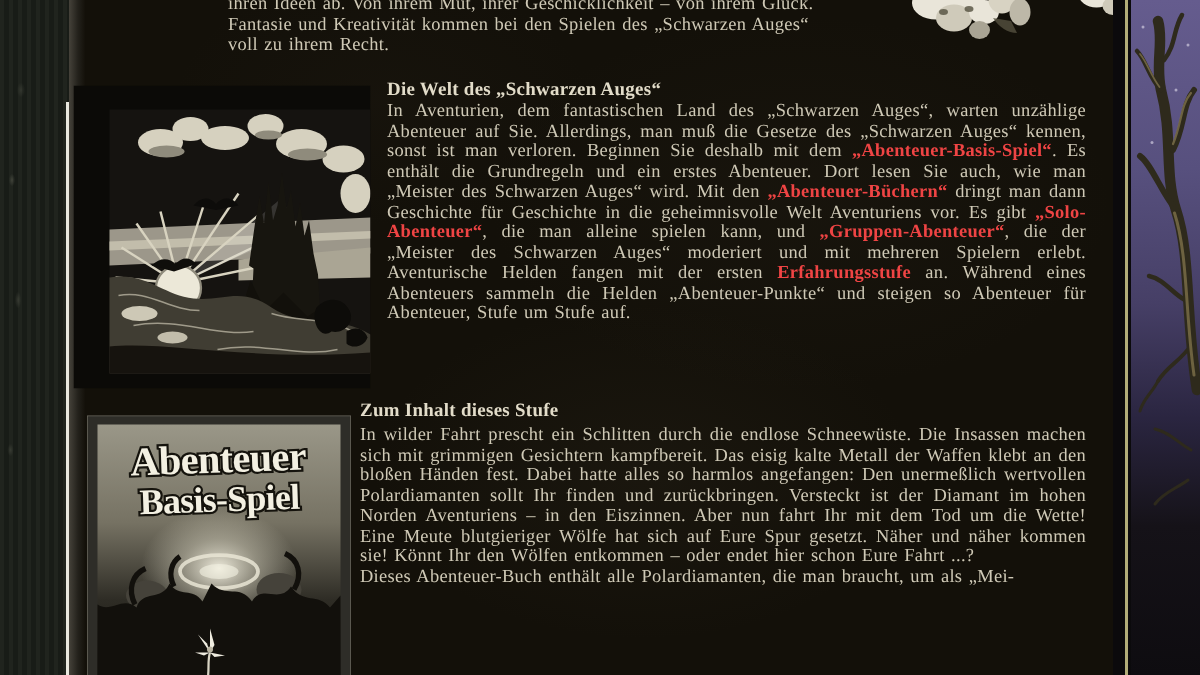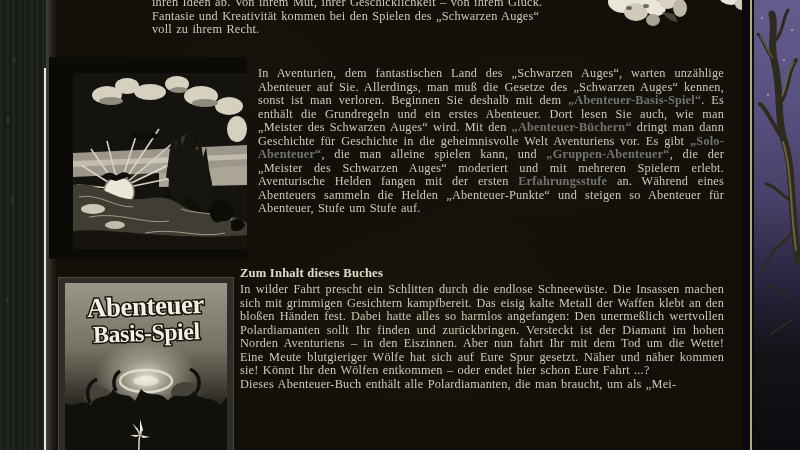--- a/index.html
+++ b/index.html
@@ -48,21 +48,21 @@
 
   
   .txt{color:#cfc9b6;font-size:12.3px;line-height:13.5px;letter-spacing:.2px;word-spacing:1px;}
   .intro{position:absolute;left:152px;top:-4px;width:492px;white-space:pre-line;}
   .heading{position:absolute;color:#e2dcc9;font-weight:bold;font-size:12.6px;line-height:13.5px;letter-spacing:.2px;}
   .h1pos{left:258px;top:53px;width:466px;}
   .p1pos{position:absolute;left:258px;top:67px;width:466px;text-align:justify;}
   .h2pos{left:240px;top:267px;width:484px;}
   .p2pos{position:absolute;left:240px;top:283px;width:484px;text-align:justify;}
   .p2pos p{margin:0;}
-  .txt b{font-weight:bold;color:#737373;}
+  .txt b{font-weight:bold;color:#ef4444;}
 
   
   .castle-svg{position:absolute;left:49px;top:57px;}
   .cover-svg{position:absolute;left:58px;top:277px;}
   .flowers-svg{position:absolute;left:596px;top:-8px;}
   .cover-title{font-family:"Liberation Serif","DejaVu Serif",serif;font-weight:bold;fill:#f3f0e2;paint-order:stroke;stroke:#15130d;stroke-width:3px;letter-spacing:-.5px;}
 </style>
 </head>
 <body>
 
@@ -152,20 +152,21 @@
       <ellipse cx="44" cy="152" rx="12" ry="5" fill="#cdc8b6"></ellipse>
       <ellipse cx="66" cy="168" rx="10" ry="4" fill="#c2bdab"></ellipse>
 
       <path d="M80,80 C85,74 91,74 95,79 C99,74 106,74 110,80 L95,83 Z" fill="#0d0c0a"></path>
       <path d="M52,120 C58,114 64,115 68,119 C72,114 78,114 82,119 L67,124 Z" fill="#0f0e0b"></path>
       <path d="M162,148 C170,140 180,142 184,150 C188,158 180,166 172,164 C164,170 158,156 162,148 Z" fill="#0d0c09"></path>
       <path d="M182,164 C188,160 194,162 196,168 C194,174 186,176 182,172 Z" fill="#0d0c09"></path>
     </g>
   </svg>
 
+  <div class="heading h1pos">Die Welt des „Schwarzen Auges“</div>
   <div class="txt p1pos">In Aventurien, dem fantastischen Land des „Schwarzen Auges“, warten unzählige Abenteuer auf Sie. Allerdings, man muß die Gesetze des „Schwarzen Auges“ kennen, sonst ist man verloren. Beginnen Sie deshalb mit dem <b>„Abenteuer-Basis-Spiel“</b>. Es enthält die Grundregeln und ein erstes Abenteuer. Dort lesen Sie auch, wie man „Meister des Schwarzen Auges“ wird. Mit den <b>„Abenteuer-Büchern“</b> dringt man dann Geschichte für Geschichte in die geheimnisvolle Welt Aventuriens vor. Es gibt <b>„Solo-Abenteuer“</b>, die man alleine spielen kann, und <b>„Gruppen-Abenteuer“</b>, die der „Meister des Schwarzen Auges“ moderiert und mit mehreren Spielern erlebt. Aventurische Helden fangen mit der ersten <b>Erfahrungsstufe</b> an. Während eines Abenteuers sammeln die Helden „Abenteuer-Punkte“ und steigen so Abenteuer für Abenteuer, Stufe um Stufe auf.</div>
 
   <svg class="cover-svg" width="176" height="180" viewBox="0 0 176 180">
     <defs>
       <linearGradient id="covbg" x1="0" y1="0" x2="0" y2="1">
         <stop offset="0" stop-color="#9a9788"></stop>
         <stop offset=".38" stop-color="#767263"></stop>
         <stop offset=".68" stop-color="#2e2c25"></stop>
         <stop offset="1" stop-color="#15130f"></stop>
       </linearGradient>
@@ -204,21 +205,21 @@
       </g>
       <circle cx="2" cy="0" r="2" fill="#b9b4a2"></circle>
     </g>
 
     <g transform="rotate(-2 88 48)">
       <text class="cover-title" x="88" y="38" font-size="27" text-anchor="middle">Abenteuer</text>
       <text class="cover-title" x="88" y="64" font-size="24" text-anchor="middle">Basis-Spiel</text>
     </g>
   </svg>
 
-  <div class="heading h2pos">Zum Inhalt dieses Buches</div>
+  <div class="heading h2pos">Zum Inhalt dieses Stufe</div>
   <div class="txt p2pos">
     <p>In wilder Fahrt prescht ein Schlitten durch die endlose Schneewüste. Die Insassen machen sich mit grimmigen Gesichtern kampfbereit. Das eisig kalte Metall der Waffen klebt an den bloßen Händen fest. Dabei hatte alles so harmlos angefangen: Den unermeßlich wertvollen Polardiamanten sollt Ihr finden und zurückbringen. Versteckt ist der Diamant im hohen Norden Aventuriens – in den Eiszinnen. Aber nun fahrt Ihr mit dem Tod um die Wette! Eine Meute blutgieriger Wölfe hat sich auf Eure Spur gesetzt. Näher und näher kommen sie! Könnt Ihr den Wölfen entkommen – oder endet hier schon Eure Fahrt ...?</p>
     <p>Dieses Abenteuer-Buch enthält alle Polardiamanten, die man braucht, um als „Mei-</p>
   </div>
 
   <div class="cover-right">
     <div class="divider-line"></div>
     <svg class="tree-svg" width="46" height="450" viewBox="0 0 46 450">
       <defs>
         <linearGradient id="sky" x1="0" y1="0" x2="0" y2="1">

